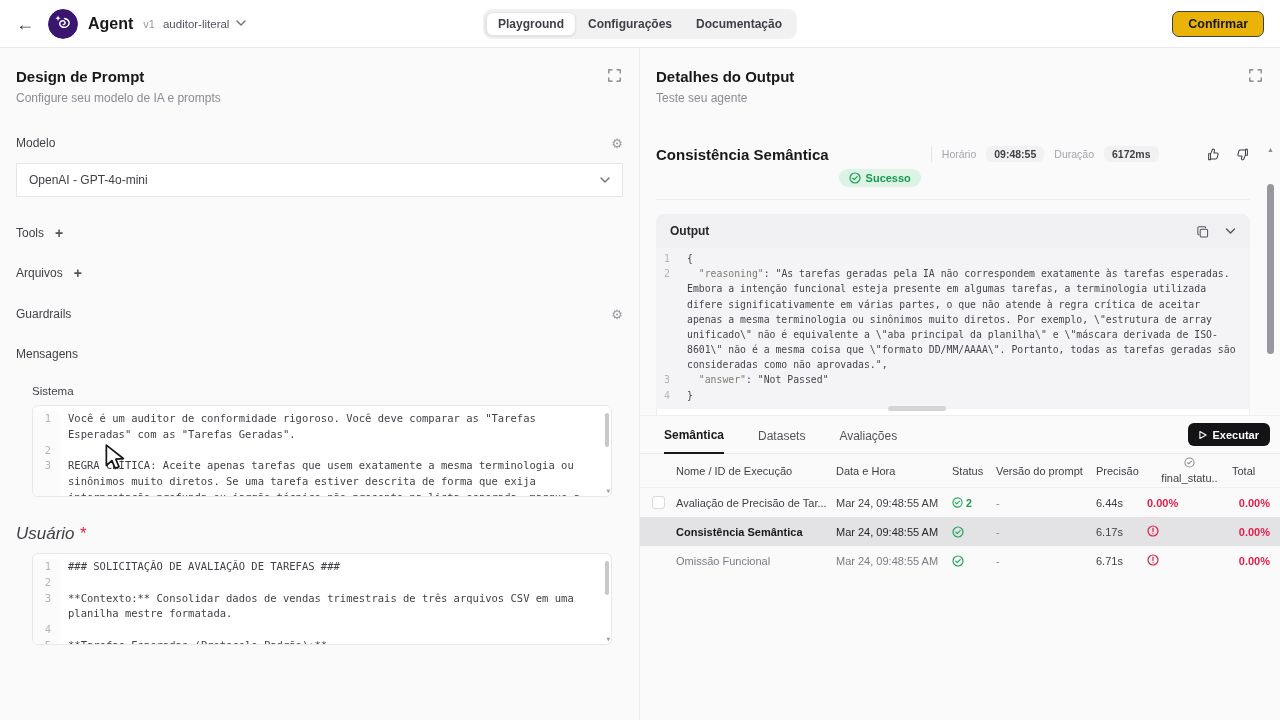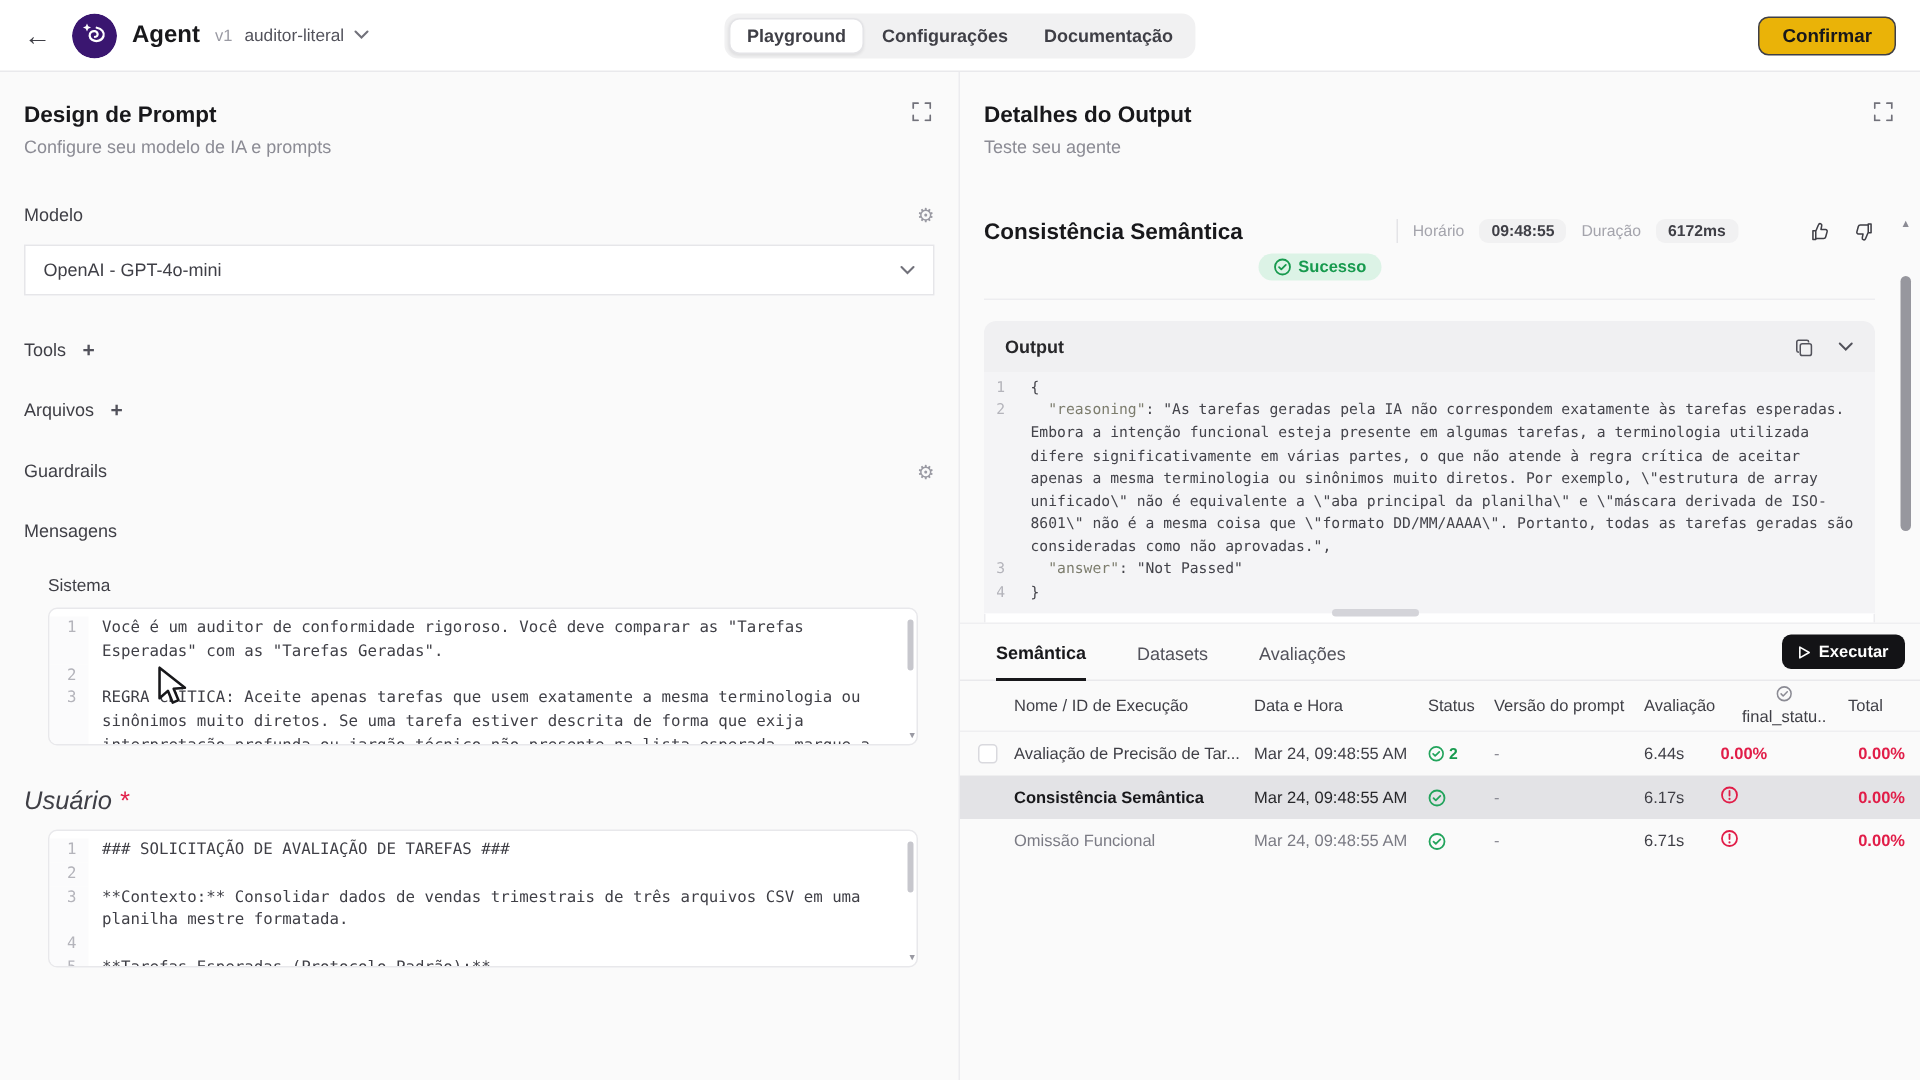--- a/index.html
+++ b/index.html
@@ -344,21 +344,21 @@
         <span>Executar</span>
       </button>
     </div>
 
     <div class="tgrid thead">
       <span></span>
       <span>Nome / ID de Execução</span>
       <span>Data e Hora</span>
       <span>Status</span>
       <span>Versão do prompt</span>
-      <span>Avaliação</span>
+      <span>Precisão</span>
       <span class="th-final">
         <svg width="11" height="11" viewBox="0 0 12 12">
             <circle cx="6" cy="6" r="5" stroke="#8b8b94" stroke-width="1.1" fill="none"></circle>
             <path d="M3.7 6.1l1.5 1.5 3-3" stroke="#8b8b94" stroke-width="1.1" fill="none" stroke-linecap="round" stroke-linejoin="round"></path>
           </svg>
         <span>final_statu..</span>
       </span>
       <span>Total</span>
     </div>
 

